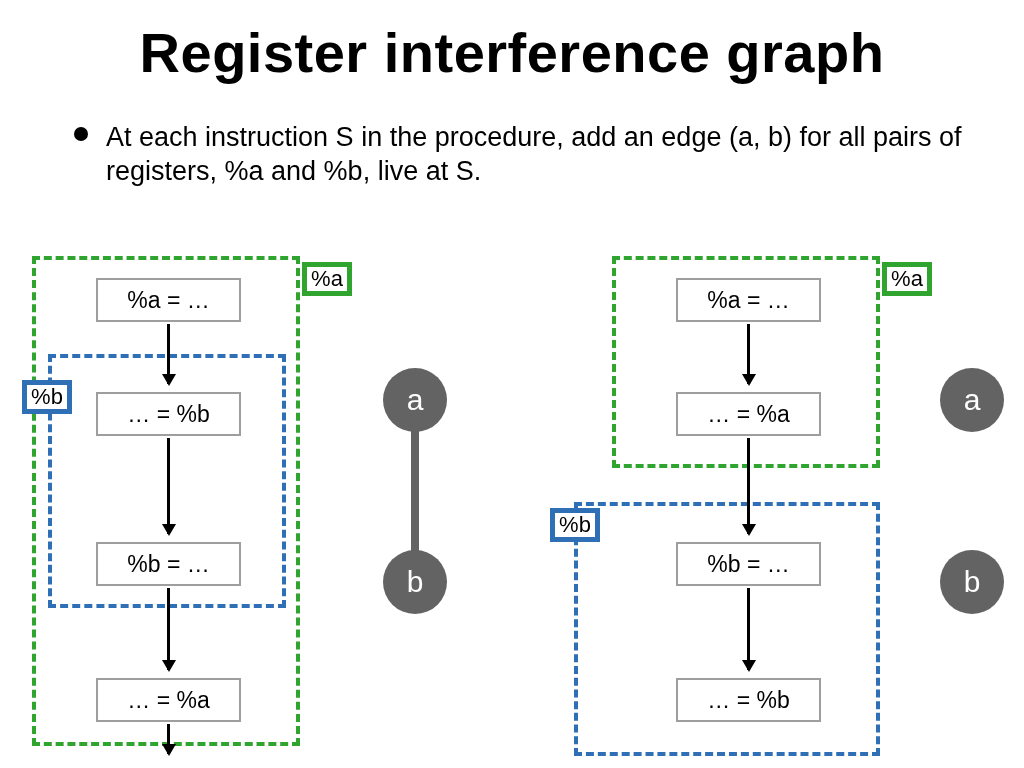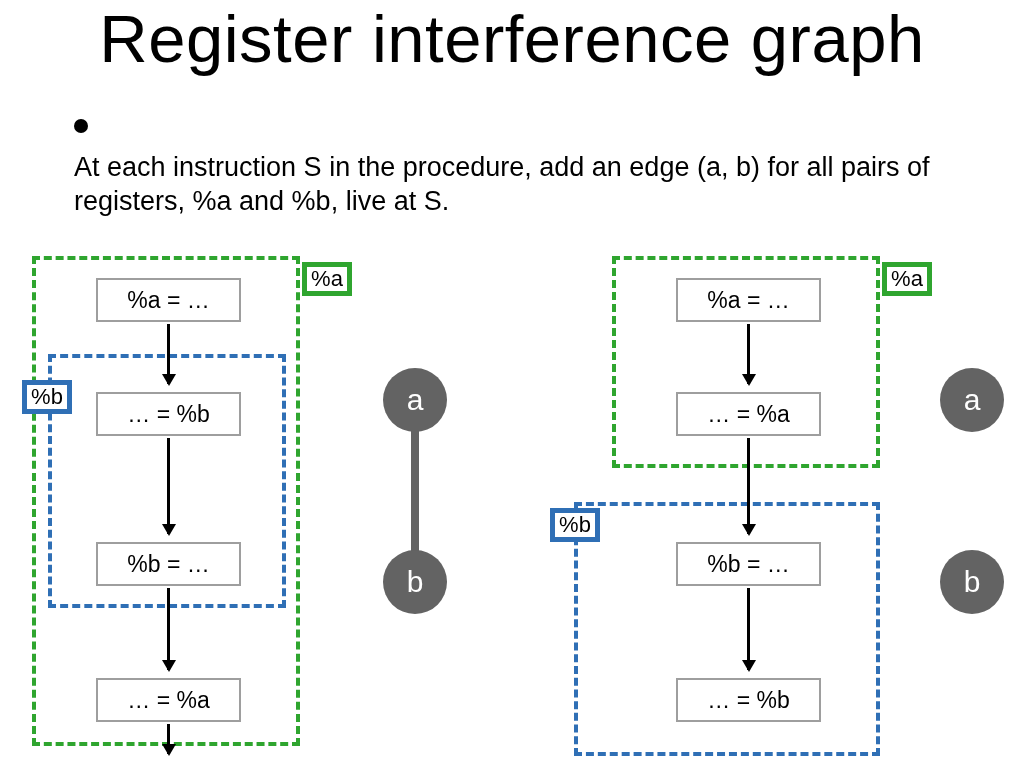--- a/index.html
+++ b/index.html
@@ -5,31 +5,31 @@
   * { box-sizing: border-box; margin: 0; padding: 0; }
   body {
     width: 1024px;
     height: 768px;
     background: #fff;
     font-family: Arial, Helvetica, sans-serif;
     position: relative;
     overflow: hidden;
   }
   .title {
-    font-size: 67px;
-    font-weight: 400;
+    font-size: 56px;
+    font-weight: 700;
     text-align: center;
+    padding-top: 20px;
     letter-spacing: 0.5px;
   }
   .bullet-row {
     display: flex;
     align-items: flex-start;
     gap: 18px;
     margin: 36px 60px 0 74px;
-    flex-direction: column;
   }
   .bullet-dot {
     width: 14px;
     height: 14px;
     background: #000;
     border-radius: 50%;
     flex: 0 0 auto;
     margin-top: 6px;
   }
   .bullet-text {

